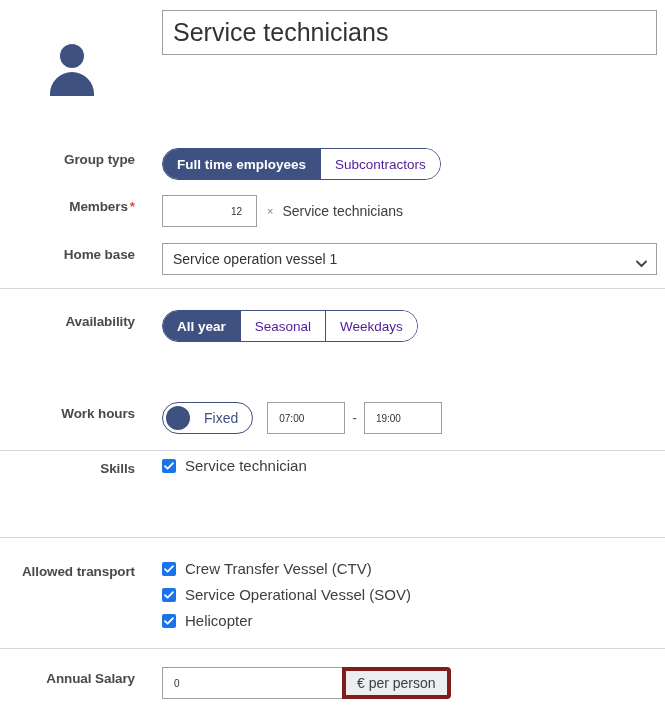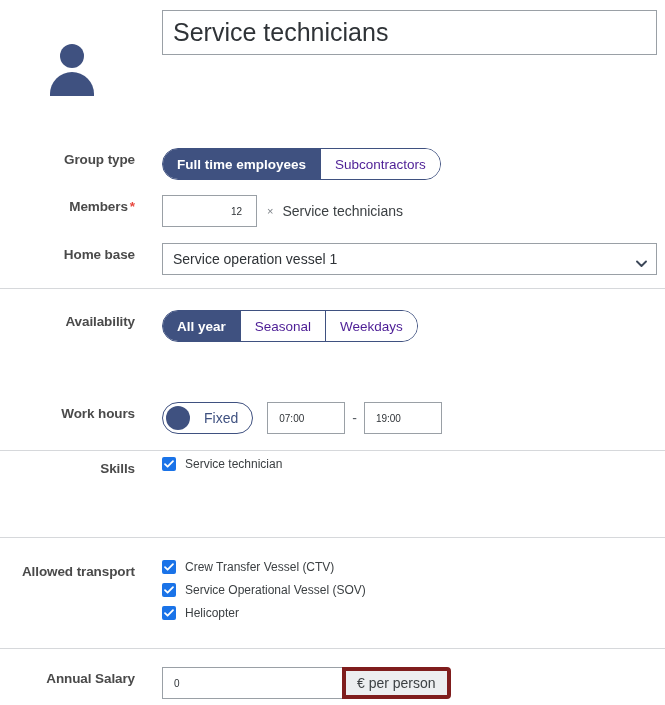--- a/index.html
+++ b/index.html
@@ -227,21 +227,21 @@
     width: 14px;
     height: 14px;
     flex: 0 0 14px;
     background: #1a73e8;
     border-radius: 2px;
     position: relative;
   }
   .cbox svg { position: absolute; left: 1px; top: 1px; }
   .check-label {
     margin-left: 9px;
-    font-size: 12px;
+    font-size: 15px;
     color: #3c4043;
   }
 
   
   .input-group {
     display: inline-flex;
     align-items: stretch;
   }
   .salary-input {
     width: 180px;

